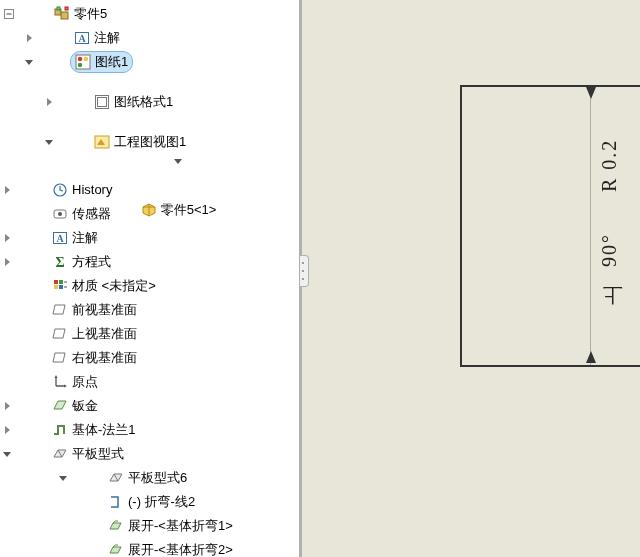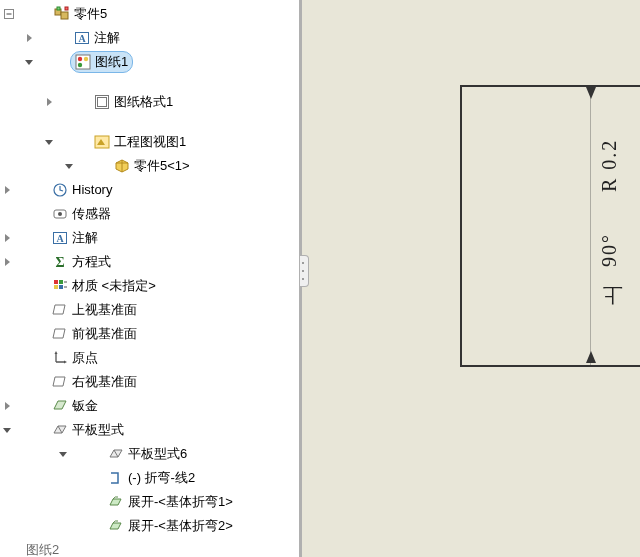--- a/index.html
+++ b/index.html
@@ -76,21 +76,21 @@
     justify-content: center;
     margin-right: 4px;
     flex-shrink: 0;
   }
   .label {
     padding-left: 0;
   }
   .ind0 { padding-left: 2px; }
   .ind1 { padding-left: 22px; }
   .ind2 { padding-left: 42px; margin-top: 16px; }
-  .ind3 { padding-left: 62px; }
+  .ind3 { padding-left: 62px; flex-direction: column; }
   .ind4 { }
   .ind5 { padding-left: 56px; }
   .ind6 { padding-left: 56px; }
 
   
   .canvas {
     position: relative;
     width: 340px;
     height: 557px;
     background: #e8e6d8;
@@ -363,78 +363,93 @@
       </div>
 
       <div class="tree-row ind4">
         <span class="expander empty"></span>
         <span class="row-inner">
           <span class="icon">
             <svg width="16" height="16" viewBox="0 0 16 16">
                 <polygon points="3,3 13,3 11,12 1,12" fill="none" stroke="#777"></polygon>
               </svg>
           </span>
+          <span class="label">前视基准面</span>
+        </span>
+      </div>
+
+      <div class="tree-row ind4">
+        <span class="expander empty"></span>
+        <span class="row-inner">
+          <span class="icon">
+            <svg width="16" height="16" viewBox="0 0 16 16">
+                <polygon points="3,3 13,3 11,12 1,12" fill="none" stroke="#777"></polygon>
+              </svg>
+          </span>
           <span class="label">上视基准面</span>
         </span>
       </div>
 
       <div class="tree-row ind4">
         <span class="expander empty"></span>
         <span class="row-inner">
           <span class="icon">
             <svg width="16" height="16" viewBox="0 0 16 16">
                 <polygon points="3,3 13,3 11,12 1,12" fill="none" stroke="#777"></polygon>
               </svg>
           </span>
-          <span class="label">前视基准面</span>
+          <span class="label">右视基准面</span>
         </span>
       </div>
 
       <div class="tree-row ind4">
         <span class="expander empty"></span>
         <span class="row-inner">
           <span class="icon">
             <svg width="16" height="16" viewBox="0 0 16 16">
                 <path d="M4 12 V3 M4 12 H13" stroke="#555" stroke-width="1.3" fill="none"></path>
                 <polygon points="4,1 2.5,4 5.5,4" fill="#555"></polygon>
                 <polygon points="15,12 12,10.5 12,13.5" fill="#555"></polygon>
               </svg>
           </span>
           <span class="label">原点</span>
         </span>
       </div>
 
       <div class="tree-row ind4">
-        <span class="expander empty"></span>
-        <span class="row-inner">
-          <span class="icon">
-            <svg width="16" height="16" viewBox="0 0 16 16">
-                <polygon points="3,3 13,3 11,12 1,12" fill="none" stroke="#777"></polygon>
-              </svg>
-          </span>
-          <span class="label">右视基准面</span>
-        </span>
-      </div>
-
-      <div class="tree-row ind4">
         <span class="expander">
           <svg width="10" height="10" viewBox="0 0 10 10">
               <polygon points="3,1 8,5 3,9" fill="#888"></polygon>
             </svg>
         </span>
         <span class="row-inner">
           <span class="icon">
             <svg width="16" height="16" viewBox="0 0 16 16">
                 <polygon points="2,11 6,3 14,3 10,11" fill="#d7e9cf" stroke="#5a8a4a"></polygon>
               </svg>
           </span>
           <span class="label">钣金</span>
         </span>
       </div>
 
+      <div class="tree-row ind4">
+        <span class="expander">
+          <svg width="10" height="10" viewBox="0 0 10 10">
+              <polygon points="3,1 8,5 3,9" fill="#888"></polygon>
+            </svg>
+        </span>
+        <span class="row-inner">
+          <span class="icon">
+            <svg width="16" height="16" viewBox="0 0 16 16">
+                <path d="M2 12 L6 12 L6 4 L12 4 L12 12" fill="none" stroke="#5a8a4a" stroke-width="2"></path>
+              </svg>
+          </span>
+          <span class="label">基体-法兰1</span>
+        </span>
+      </div>
 
       <div class="tree-row ind4">
         <span class="expander">
           <svg width="10" height="10" viewBox="0 0 10 10">
               <polygon points="1,3 9,3 5,8" fill="#555"></polygon>
             </svg>
         </span>
         <span class="row-inner">
           <span class="icon">
             <svg width="16" height="16" viewBox="0 0 16 16">

